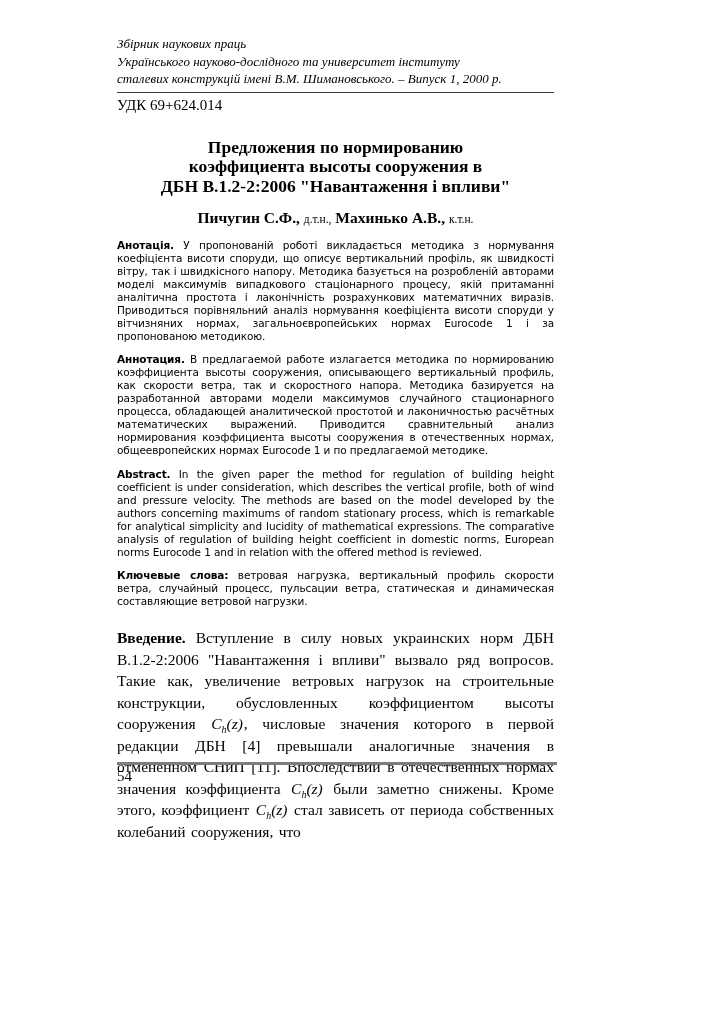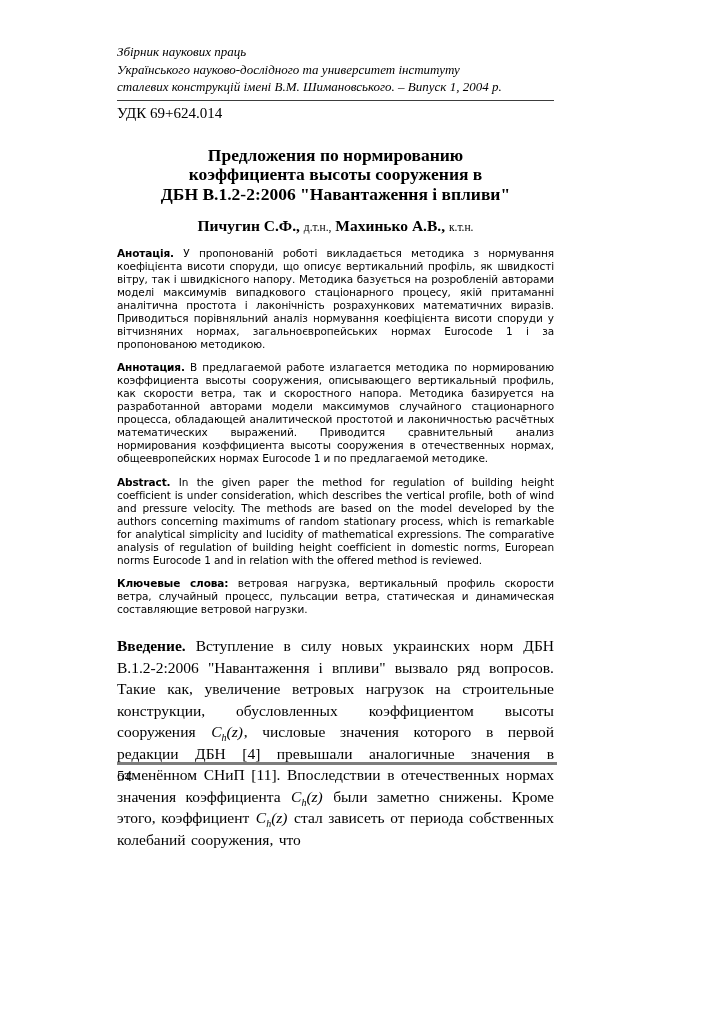--- a/index.html
+++ b/index.html
@@ -8,21 +8,21 @@
     width: 724px;
     height: 1024px;
     background: #ffffff;
     font-family: "Liberation Serif", serif;
     color: #000000;
     overflow: hidden;
   }
   .content {
     position: absolute;
     left: 117px;
-    top: 8px;
+    top: 0;
     width: 437px;
   }
   .journal-header {
     padding-top: 35px;
     padding-bottom: 4px;
     font-style: italic;
     font-size: 13px;
     line-height: 17.5px;
     border-bottom: 1.5px solid #3c3c3c;
   }
@@ -96,21 +96,21 @@
 </style>
 </head>
 <body>
 
 <div class="page">
   <div class="content">
 
     <div class="journal-header">
       <div>Збірник наукових праць</div>
       <div>Українського науково-дослідного та университет інституту</div>
-      <div>сталевих конструкцій імені В.М. Шимановського. – Випуск 1, 2004 р.</div>
+      <div>сталевих конструкцій імені В.М. Шимановського. – Випуск 1, 2000 р.</div>
     </div>
 
     <div class="udc">УДК 69+624.014</div>
 
     <div class="paper-title">
       <div>Предложения по нормированию</div>
       <div>коэффициента высоты сооружения в</div>
       <div>ДБН В.1.2-2:2006 "Навантаження і впливи"</div>
     </div>
 

